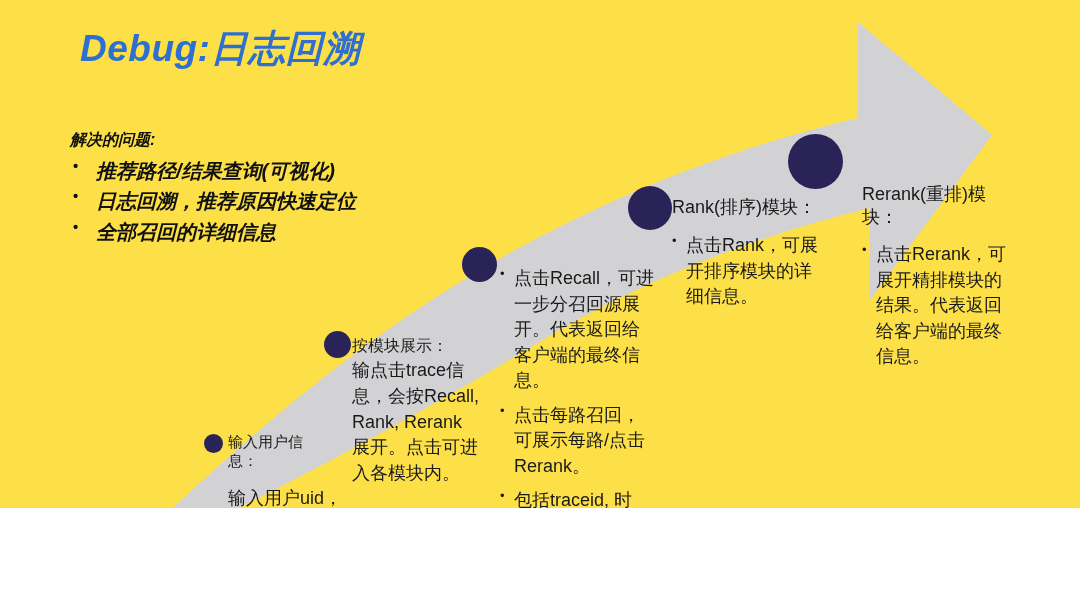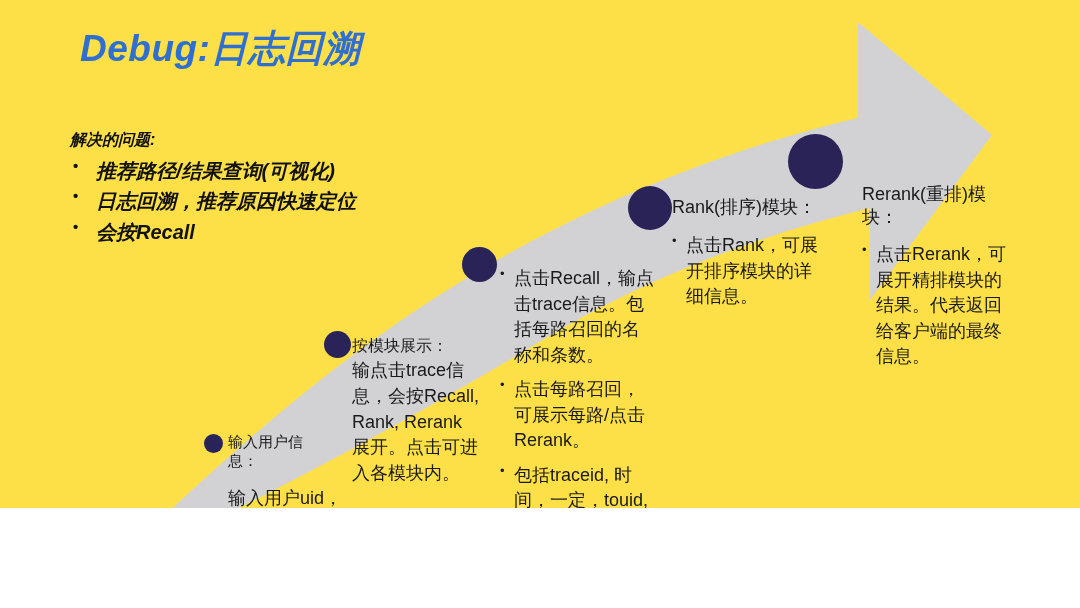--- a/index.html
+++ b/index.html
@@ -156,21 +156,21 @@
              C 400 426, 250 506, 106 572 Z"></path>
   </svg>
 
   <div id="title">Debug:日志回溯</div>
 
   <div id="problems">
     <div class="phead">解决的问题:</div>
     <ul>
       <li>推荐路径/结果查询(可视化)</li>
       <li>日志回溯，推荐原因快速定位</li>
-      <li>会按Recall</li>
+      <li>全部召回的详细信息</li>
     </ul>
   </div>
 
   <div class="dot" style="left:204px; top:434px; width:19px; height:19px;"></div>
   <div class="dot" style="left:324px; top:331px; width:27px; height:27px;"></div>
   <div class="dot" style="left:462px; top:247px; width:35px; height:35px;"></div>
   <div class="dot" style="left:628px; top:186px; width:44px; height:44px;"></div>
   <div class="dot" style="left:788px; top:134px; width:55px; height:55px;"></div>
 
   <div class="step" id="step-1">
@@ -182,21 +182,21 @@
     <div class="step-body">输入用户uid，查询用户固定时间段内所有trace</div>
   </div>
 
   <div class="step" id="step-2">
     <div class="step-title">按模块展示：</div>
     <div class="step-body">输点击trace信息，会按Recall, Rank, Rerank 展开。点击可进入各模块内。</div>
   </div>
 
   <div class="step" id="step-3">
     <ul class="step-list">
-      <li>点击Recall，输点击trace信息。包括每路召回的名称和条数。</li>
+      <li>点击Recall，可进一步分召回源展开。代表返回给客户端的最终信息。</li>
       <li>点击每路召回，可展示每路/点击Rerank。</li>
       <li>包括traceid, 时间，一定，touid, 召回排名，相关得分等自定义信息。</li>
     </ul>
   </div>
 
   <div class="step" id="step-4">
     <div class="step-title">Rank(排序)模块：</div>
     <ul class="step-list">
       <li>点击Rank，可展开排序模块的详细信息。</li>
     </ul>

